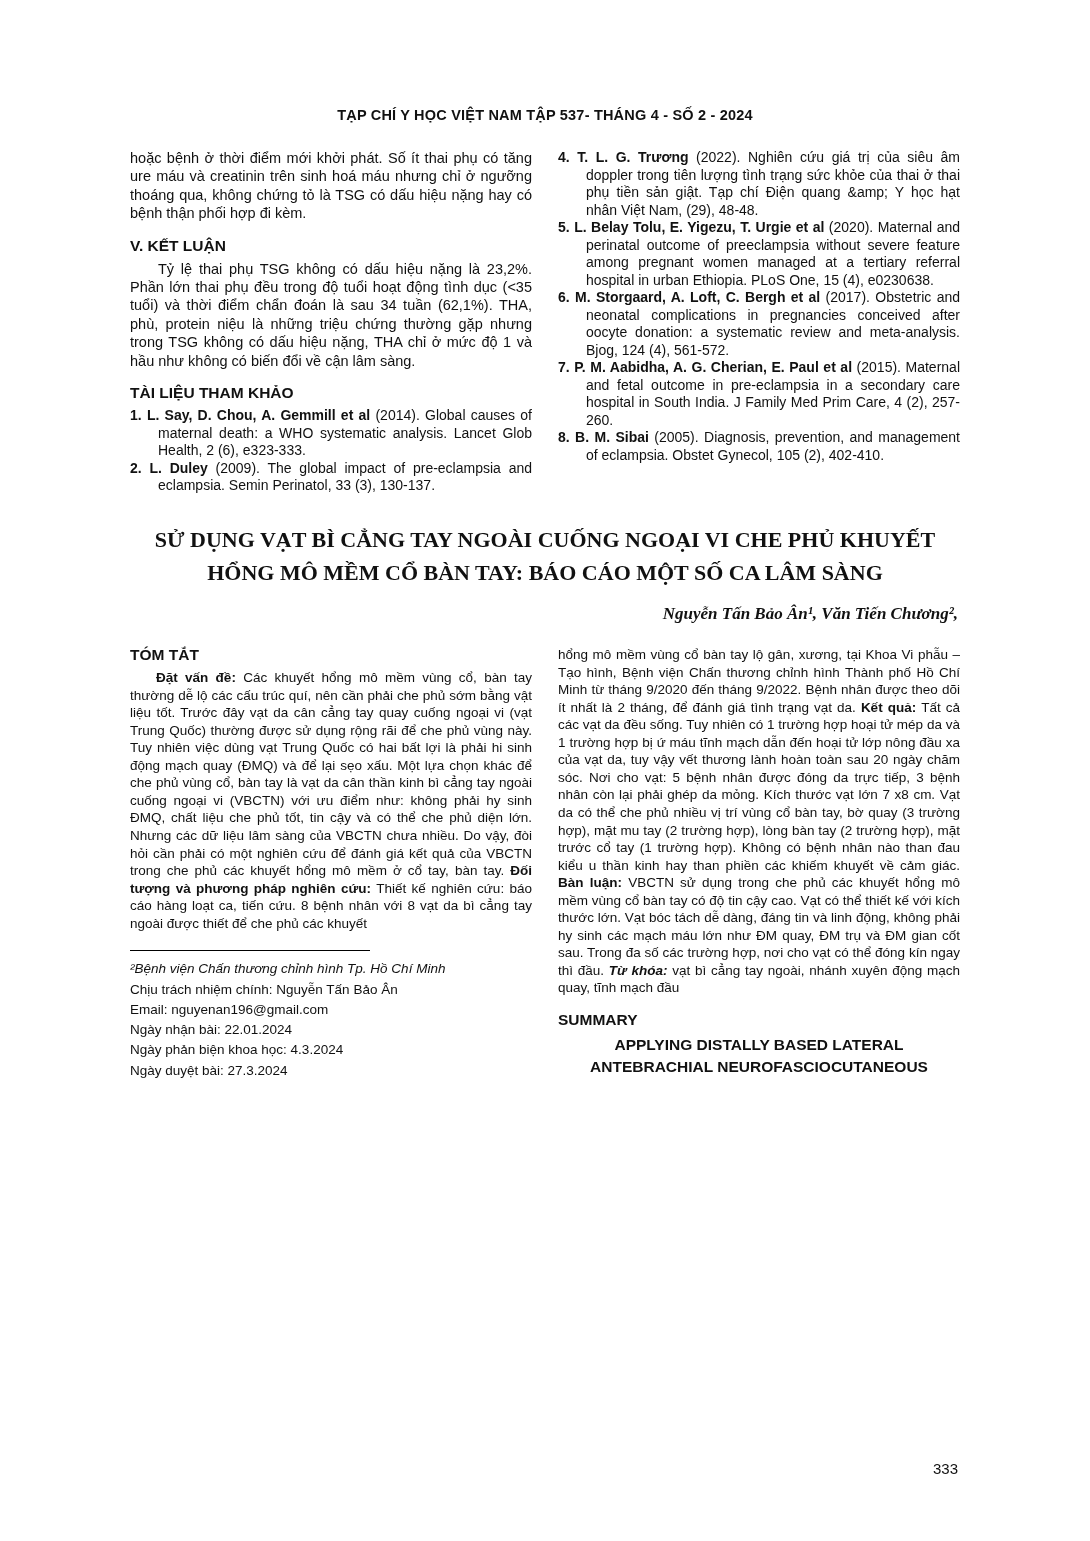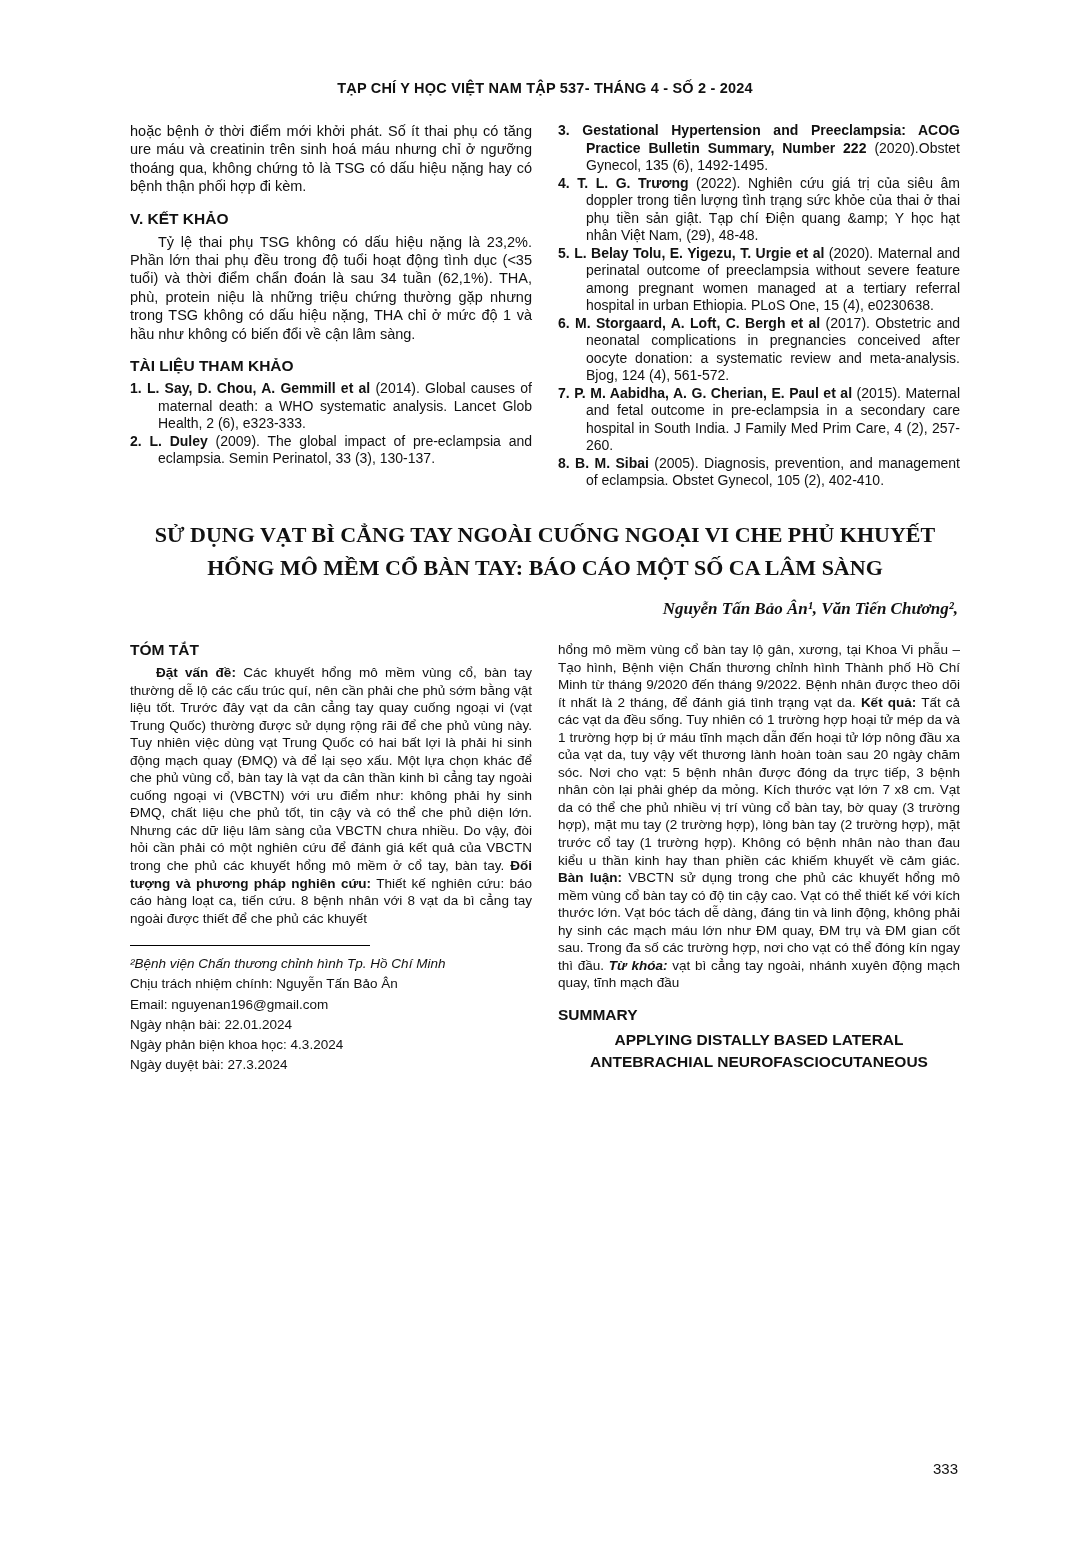--- a/index.html
+++ b/index.html
@@ -6,21 +6,21 @@
   html, body {
     margin: 0;
     padding: 0;
     background: #ffffff;
   }
   .page {
     position: relative;
     width: 1090px;
     height: 1541px;
     box-sizing: border-box;
-    padding: 80px 130px 0 130px;
+    padding: 107px 130px 0 130px;
     background: #ffffff;
     color: #111111;
     font-family: "Liberation Sans", sans-serif;
     overflow: hidden;
   }
   .header {
     text-align: center;
     font-weight: 700;
     font-size: 14.5px;
     letter-spacing: 0.2px;
@@ -120,31 +120,30 @@
 </head>
 <body>
 
 <div class="page">
 
   <div class="header">TẠP CHÍ Y HỌC VIỆT NAM TẬP 537- THÁNG 4 - SỐ 2 - 2024</div>
 
   <div class="two-col sec1">
     <div class="col">
       <p class="body-p">hoặc bệnh ở thời điểm mới khởi phát. Số ít thai phụ có tăng ure máu và creatinin trên sinh hoá máu nhưng chỉ ở ngưỡng thoáng qua, không chứng tỏ là TSG có dấu hiệu nặng hay có bệnh thận phối hợp đi kèm.</p>
-      <h3 class="h-section">V. KẾT KHẢO</h3>
+      <h3 class="h-section">V. KẾT LUẬN</h3>
       <p class="body-p indent">Tỷ lệ thai phụ TSG không có dấu hiệu nặng là 23,2%. Phần lớn thai phụ đều trong độ tuổi hoạt động tình dục (&lt;35 tuổi) và thời điểm chẩn đoán là sau 34 tuần (62,1%). THA, phù, protein niệu là những triệu chứng thường gặp nhưng trong TSG không có dấu hiệu nặng, THA chỉ ở mức độ 1 và hầu như không có biến đổi về cận lâm sàng.</p>
       <h3 class="h-section">TÀI LIỆU THAM KHẢO</h3>
       <div>
           <p class="ref"><span class="b">1. L. Say, D. Chou, A. Gemmill et al</span><span> (2014). Global causes of maternal death: a WHO systematic analysis. Lancet Glob Health, 2 (6), e323-333.</span></p>
           <p class="ref"><span class="b">2. L. Duley</span><span> (2009). The global impact of pre-eclampsia and eclampsia. Semin Perinatol, 33 (3), 130-137.</span></p>
         </div>
     </div>
     <div class="col">
       <div>
-          <p class="ref"><span class="b">3. Gestational Hypertension and Preeclampsia: ACOG Practice Bulletin Summary, Number 222</span><span> (2020).Obstet Gynecol, 135 (6), 1492-1495.</span></p>
           <p class="ref"><span class="b">4. T. L. G. Trương</span><span> (2022). Nghiên cứu giá trị của siêu âm doppler trong tiên lượng tình trạng sức khỏe của thai ở thai phụ tiền sản giật. Tạp chí Điện quang &amp;amp; Y học hạt nhân Việt Nam, (29), 48-48.</span></p>
           <p class="ref"><span class="b">5. L. Belay Tolu, E. Yigezu, T. Urgie et al</span><span> (2020). Maternal and perinatal outcome of preeclampsia without severe feature among pregnant women managed at a tertiary referral hospital in urban Ethiopia. PLoS One, 15 (4), e0230638.</span></p>
           <p class="ref"><span class="b">6. M. Storgaard, A. Loft, C. Bergh et al</span><span> (2017). Obstetric and neonatal complications in pregnancies conceived after oocyte donation: a systematic review and meta-analysis. Bjog, 124 (4), 561-572.</span></p>
           <p class="ref"><span class="b">7. P. M. Aabidha, A. G. Cherian, E. Paul et al</span><span> (2015). Maternal and fetal outcome in pre-eclampsia in a secondary care hospital in South India. J Family Med Prim Care, 4 (2), 257-260.</span></p>
           <p class="ref"><span class="b">8. B. M. Sibai</span><span> (2005). Diagnosis, prevention, and management of eclampsia. Obstet Gynecol, 105 (2), 402-410.</span></p>
         </div>
     </div>
   </div>
 
   <div class="a2-title">

